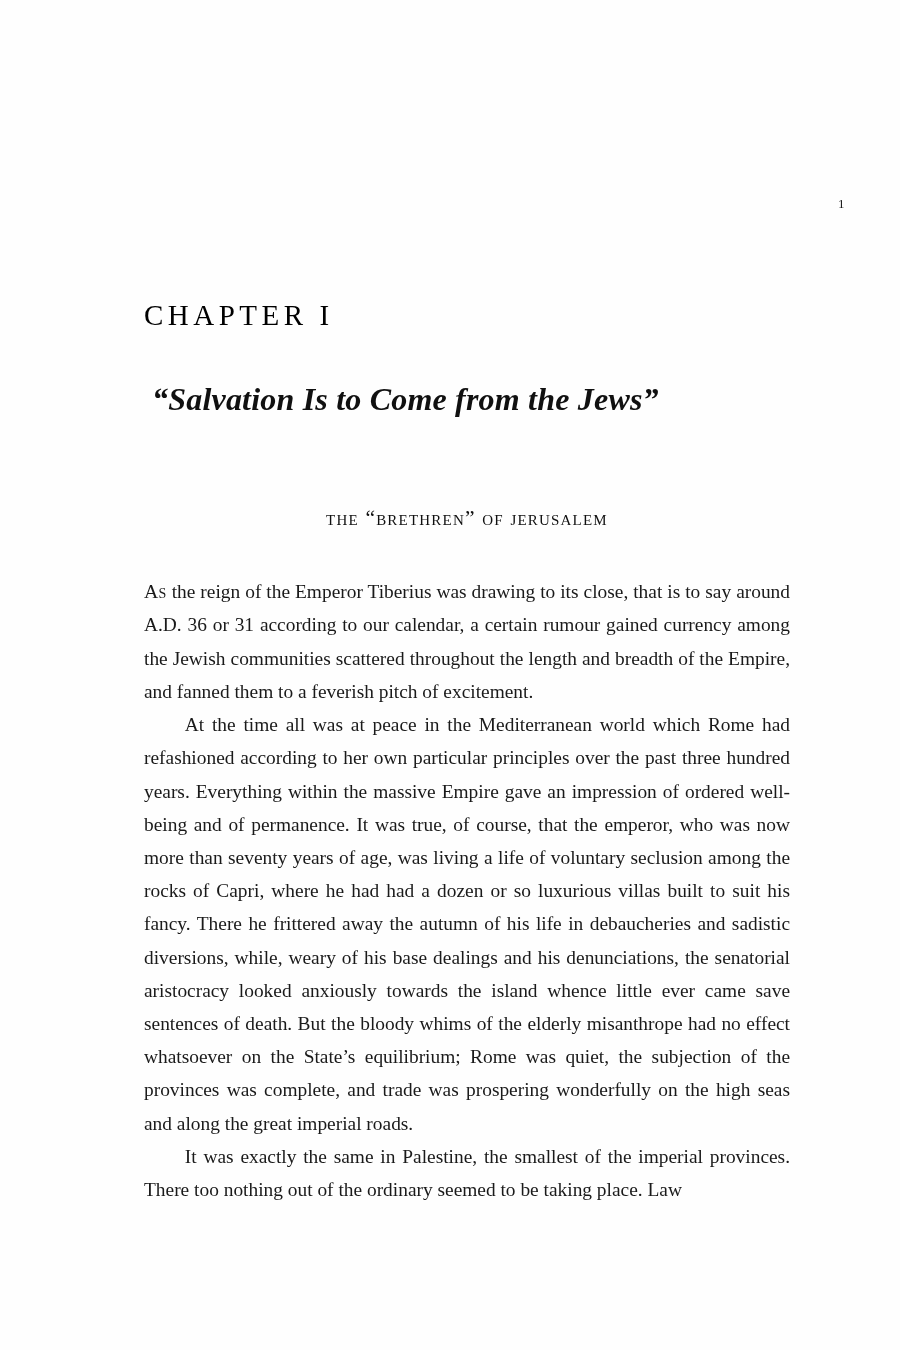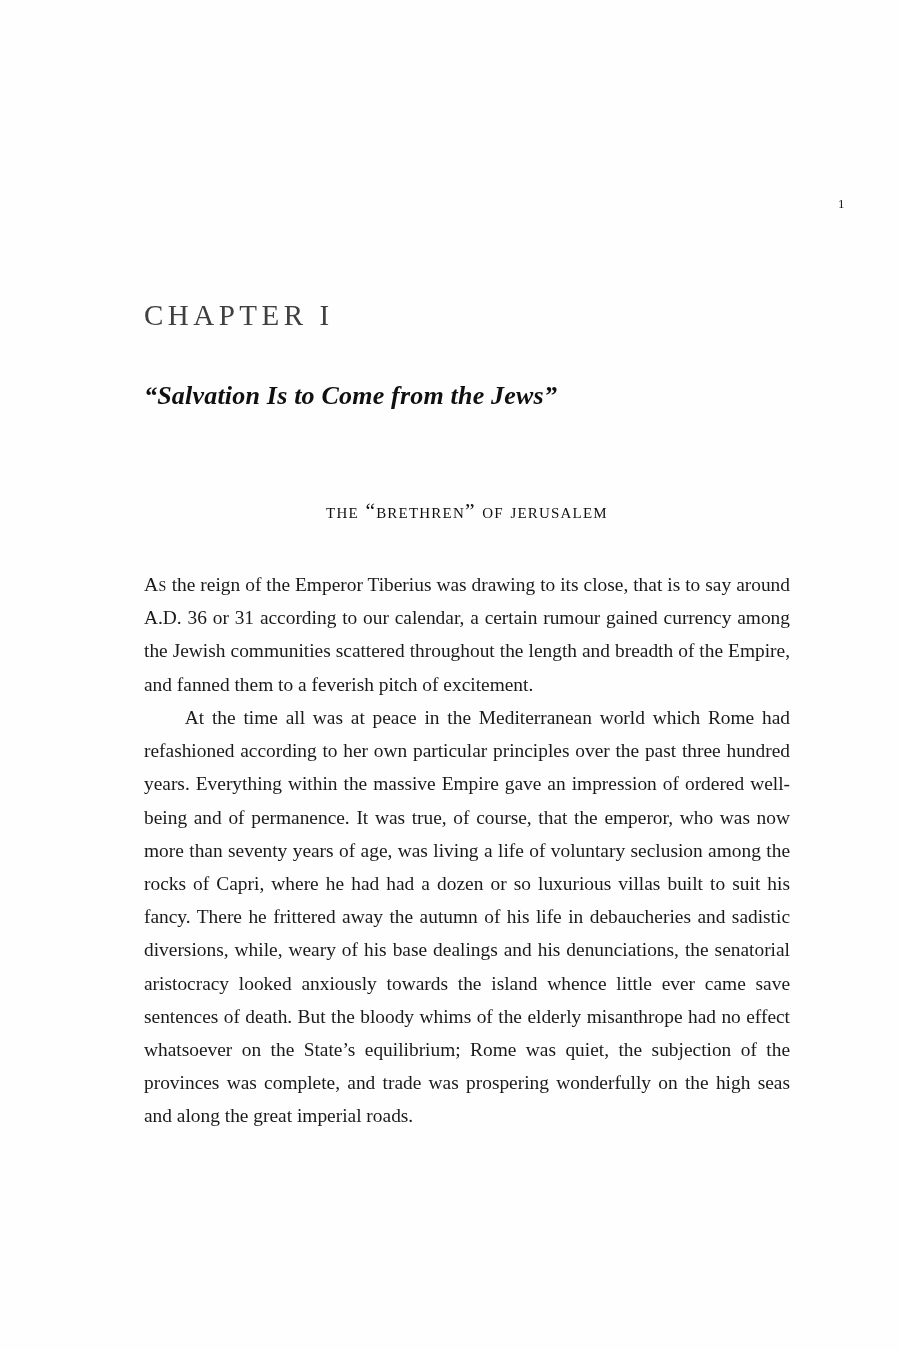--- a/index.html
+++ b/index.html
@@ -42,31 +42,31 @@
     left: 144px;
     top: 300px;
     width: 646px;
   }
 
   .chapter-title {
     font-family: "Liberation Serif", serif;
     font-size: 29px;
     letter-spacing: 4.5px;
     font-weight: 400;
-    color: #404040;
+    color: #000000;
     margin: 0 0 0 0;
     line-height: 1.1;
   }
 
   .chapter-subtitle {
     font-family: "Liberation Serif", serif;
     font-style: italic;
-    font-size: 26px;
+    font-size: 32px;
     color: #101010;
-    margin: 48px 0 0 0;
+    margin: 48px 0 0 8px;
     line-height: 1.2;
     letter-spacing: 0.2px;
   }
 
   .section-head {
     margin-top: 88px;
     text-align: center;
     font-family: "Liberation Serif", serif;
     font-size: 21.5px;
     letter-spacing: 1.2px;
@@ -117,16 +117,19 @@
 
     <div class="section-head">THE “BRETHREN” OF JERUSALEM</div>
 
     <div class="body-text">
       <p class="para first">
         <span class="smallcaps-open">As</span><span> the reign of the Emperor Tiberius was drawing to its close, that is to say around A.D. 36 or 31 according to our calendar, a certain rumour gained currency among the Jewish communities scattered throughout the length and breadth of the Empire, and fanned them to a feverish pitch of excitement.</span>
       </p>
       <p class="para">
         <span>At the time all was at peace in the Mediterranean world which Rome had refashioned according to her own particular principles over the past three hundred years. Everything within the massive Empire gave an impression of ordered well-being and of permanence. It was true, of course, that the emperor, who was now more than seventy years of age, was living a life of voluntary seclusion among the rocks of Capri, where he had had a dozen or so luxurious villas built to suit his fancy. There he frittered away the autumn of his life in debaucheries and sadistic diversions, while, weary of his base dealings and his denunciations, the senatorial aristocracy looked anxiously towards the island whence little ever came save sentences of death. But the bloody whims of the elderly misanthrope had no effect whatsoever on the State’s equilibrium; Rome was quiet, the subjection of the provinces was complete, and trade was prospering wonderfully on the high seas and along the great imperial roads.</span>
       </p>
+      <p class="para">
+        <span>It was exactly the same in Palestine, the smallest of the imperial provinces. There too nothing out of the ordinary seemed to be taking place. Law</span>
+      </p>
     </div>
 
   </div>
 </div>
 
 </body></html>

